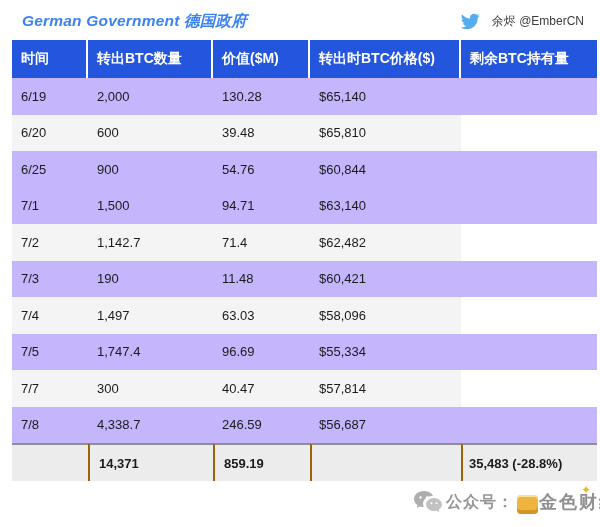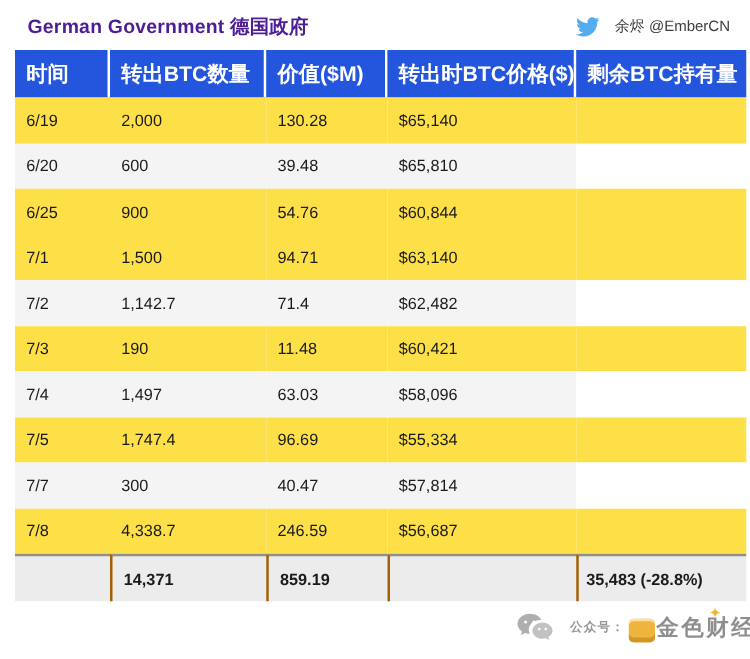--- a/index.html
+++ b/index.html
@@ -4,54 +4,54 @@
 <style>
   html,body{margin:0;padding:0;}
   body{
     width:600px;height:527px;background:#ffffff;position:relative;overflow:hidden;
     font-family:"Liberation Sans","DejaVu Sans",sans-serif;
   }
   .top{
     display:flex;justify-content:space-between;align-items:center;
     padding:9px 16px 6px 22px;height:25px;
   }
-  .page-title{font-size:15.5px;font-weight:700;color:#4c1d95;letter-spacing:.2px;}
+  .page-title{font-size:15.5px;font-weight:700;color:#3b82f6;letter-spacing:.2px;font-style:italic;}
   .author{display:flex;align-items:center;gap:12px;font-size:12px;color:#3d3d3d;font-weight:400;}
   .author svg{display:block;}
 
   table{
     border-collapse:separate;border-spacing:0;table-layout:fixed;
     margin-left:12px;width:585px;font-size:13px;color:#1b1b1b;
   }
   thead th{
     background:#2355dd;color:#ffffff;font-weight:700;text-align:left;
-    height:38px;padding:0 0 0 9px;font-size:17px;border-right:2px solid #ffffff;
+    height:38px;padding:0 0 0 9px;font-size:14px;border-right:2px solid #ffffff;
     overflow:hidden;white-space:nowrap;
   }
   thead th:last-child{border-right:none;}
   tbody td{
     height:36.5px;padding:0 0 0 9px;font-weight:400;
-    overflow:hidden;white-space:nowrap;background:#fde047;
+    overflow:hidden;white-space:nowrap;background:#c4b5fd;
   }
   tr.striped td{background:#f4f4f4;}
   tr.striped td.col-remaining{background:#ffffff;}
   tr.total-row td{
     background:#ececec !important;border-top:2px solid #8f8f8f;
     font-weight:700;border-left:2px solid #a16207;height:36px;
   }
   tr.total-row td:first-child{border-left:none;}
   tr.total-row td.col-remaining{padding-left:6px;}
 
   .watermark{
     position:absolute;left:413px;top:487px;height:30px;
     display:flex;align-items:center;pointer-events:none;white-space:nowrap;
   }
   .wm-prefix{
-    font-size:10px;font-weight:700;color:rgba(120,120,120,.78);
-    text-shadow:0 0 2px #ffffff, 0 0 1px #ffffff;margin-left:13px;letter-spacing:1px;
+    font-size:16px;font-weight:700;color:rgba(120,120,120,.78);
+    text-shadow:0 0 2px #ffffff, 0 0 1px #ffffff;margin-left:3px;letter-spacing:1px;
   }
   .wm-brand{
     position:relative;
     font-size:18px;font-weight:700;color:rgba(115,115,115,.8);
     text-shadow:0 0 2px #ffffff, 0 0 1px #ffffff;letter-spacing:2px;margin-left:1px;
   }
   .coin{
     width:21px;height:19px;background:#efb43c;border-radius:4px;
     margin:4px 0 0 3px;box-shadow:inset 0 -4px 0 rgba(185,125,20,.55), inset 0 2px 0 rgba(255,235,180,.8);
     flex:0 0 auto;

